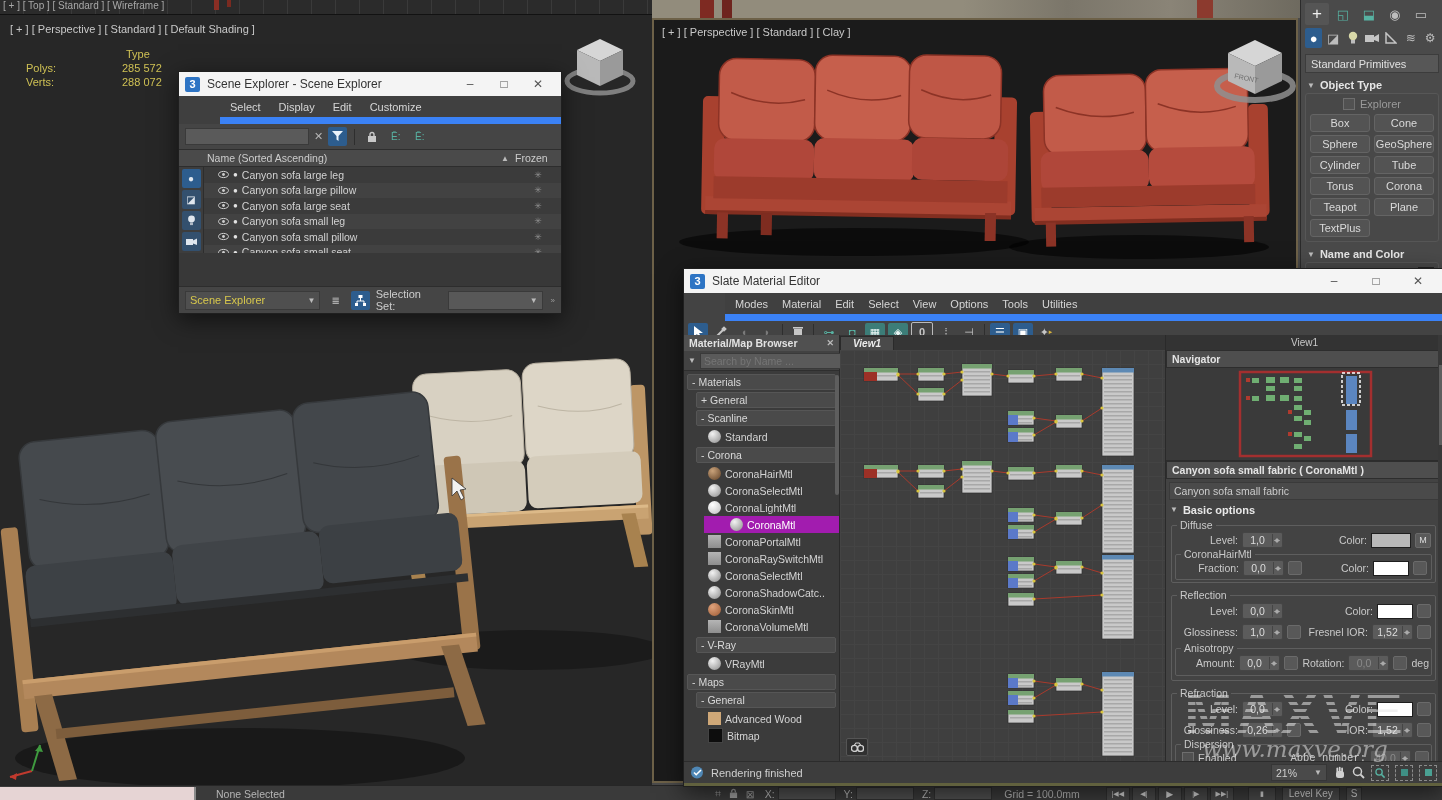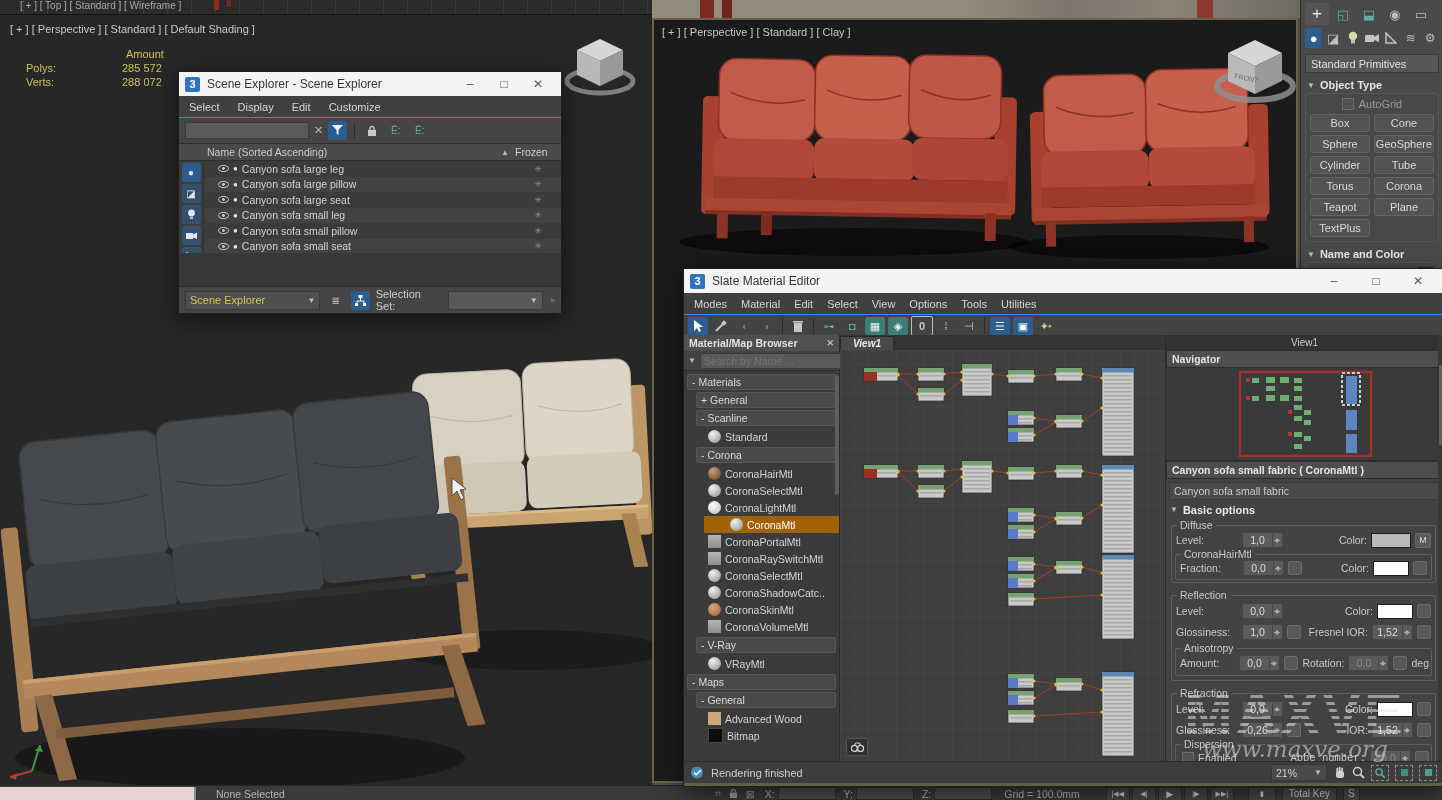--- a/index.html
+++ b/index.html
@@ -11,21 +11,21 @@
   .stats{position:absolute;color:#cfc154;font-size:11px;line-height:14px;}
   .stats .lbl{display:inline-block;width:36px;text-align:left;}
   .wirelines{background:repeating-linear-gradient(90deg,#2b2b2b 0 23px,#3a3a3a 23px 24px);}
   
   .win{position:absolute;border:1px solid #1f1f1f;box-shadow:0 6px 22px rgba(0,0,0,.55);background:#3f3f3f;}
   .titlebar{height:24px;background:#f4f4f4;display:flex;align-items:center;padding:0 6px;color:#333;font-size:12px;overflow:hidden;}
   .app3{width:15px;height:15px;background:#2d74c4;color:#fff;font-weight:bold;font-size:11px;line-height:15px;
         text-align:center;border-radius:2px;margin-right:7px;flex:0 0 auto;}
   .winbtns{margin-left:auto;display:flex;}
   .winbtn{width:34px;text-align:center;color:#555;font-size:12px;}
-  .menubar{height:21px;background:#404040;display:flex;align-items:center;gap:18px;padding:0 10px;border-bottom:1px solid #3b82f6;}
+  .menubar{height:21px;background:#404040;display:flex;align-items:center;gap:18px;padding:0 10px;border-bottom:7px solid #3b82f6;margin-left:41px;}
   .menu-item{color:#d6d6d6;font-size:11px;}
   
   .se-toolbar{height:25px;background:#454545;display:flex;align-items:center;gap:5px;padding:0 6px;border-bottom:1px solid #2e2e2e;}
   .se-search{width:122px;height:15px;background:#5a5a5a;border:1px solid #3a3a3a;}
   .tbicon{width:19px;height:19px;display:flex;align-items:center;justify-content:center;border-radius:2px;color:#c9c9c9;}
   .tbicon.blue{background:#2d5d8e;}
   .se-head{height:16px;background:#4a4a4a;border-bottom:1px solid #2d2d2d;display:flex;align-items:center;font-size:10.5px;color:#cccccc;}
   .se-body{position:relative;background:#383838;height:144px;display:flex;}
   .se-strip{width:24px;background:#3d3d3d;border-right:1px solid #2d2d2d;display:flex;flex-direction:column;align-items:center;gap:2px;padding-top:2px;}
   .sicon{width:19px;height:19px;background:#33506e;border-radius:2px;display:flex;align-items:center;justify-content:center;color:#dfe6ee;font-size:10px;}
@@ -68,21 +68,21 @@
   .mb{width:155px;background:#3b3b3b;border-right:1px solid #2a2a2a;display:flex;flex-direction:column;position:relative;}
   .mb-head{height:16px;background:#505050;display:flex;align-items:center;padding:0 5px;font-weight:bold;font-size:10.5px;color:#e2e2e2;}
   .mb-search{height:19px;display:flex;align-items:center;gap:4px;padding:0 4px;background:#424242;border-bottom:1px solid #2e2e2e;}
   .mb-input{flex:1;height:14px;background:#5a5a5a;border:1px solid #3a3a3a;color:#b9b9b9;font-size:10.5px;
             font-family:"Liberation Sans",sans-serif;padding:0 3px;}
   .mb-list{flex:1;overflow:hidden;padding-top:1px;}
   .mb-item{display:flex;align-items:center;gap:4px;height:17px;padding-left:4px;font-size:10.5px;color:#d4d4d4;}
   .mb-item.section{background:#4a4a4a;border:1px solid #565656;border-radius:2px;height:14px;margin:2px 3px 2px 3px;color:#d9d9d9;}
   .mb-item.ind1{margin-left:12px;}
   .mb-item.ind2{margin-left:20px;}
-  .mb-item.selected{background:#a16207;color:#fff;padding-left:26px;}
+  .mb-item.selected{background:#a21caf;color:#fff;padding-left:26px;}
   .mat-icon{width:13px;height:13px;flex:0 0 auto;border-radius:50%;background:radial-gradient(circle at 35% 30%,#f2f2f2,#8a8a8a);}
   [data-icon="sphere-brown"]{background:radial-gradient(circle at 35% 30%,#c9a27a,#5f4026);}
   [data-icon="sphere-white"]{background:radial-gradient(circle at 35% 30%,#ffffff,#bdbdbd);}
   [data-icon="sphere-orange"]{background:radial-gradient(circle at 35% 30%,#e0a37c,#9c5a34);}
   [data-icon="flat-gray"]{border-radius:0;background:linear-gradient(#b5b5b5,#8e8e8e);}
   [data-icon="wood"]{border-radius:0;background:#cfa878;}
   [data-icon="bitmap"]{border-radius:0;background:#0d0d0d;border:1px solid #444;}
   .mb-scroll{position:absolute;right:0;top:40px;width:4px;height:120px;background:#5e5e5e;border-radius:2px;}
   
   .nodeview{width:325px;position:relative;background:#3f3f3f;border-right:1px solid #2a2a2a;}
@@ -99,21 +99,21 @@
   .panel-head{height:16px;background:#4e4e4e;border:1px solid #2d2d2d;display:flex;align-items:center;padding:0 5px;
               font-weight:bold;font-size:10.5px;color:#e4e4e4;}
   .nav-body{height:92px;background:#3a3a3a;position:relative;border-bottom:1px solid #2c2c2c;}
   .pm-name{height:16px;margin:3px 3px 2px 3px;background:#4a4a4a;border:1px solid #3a3a3a;display:flex;align-items:center;
            padding:0 4px;color:#cccccc;font-size:10.5px;}
   .pm-roll{height:15px;display:flex;align-items:center;gap:5px;padding:0 4px;font-weight:bold;color:#e8e8e8;font-size:11px;}
   .pm-body{position:relative;flex:1;background:#434343;padding:0 4px;}
   .group{position:absolute;left:5px;right:7px;border:1px solid #5e5e5e;border-radius:2px;}
   .glabel{position:absolute;top:-7px;left:5px;background:#434343;padding:0 3px;font-size:10.5px;color:#c9c9c9;}
   .prow{position:absolute;display:flex;align-items:center;gap:4px;font-size:10.5px;color:#c9c9c9;}
-  .plabel{display:inline-block;}
+  .plabel{display:inline-block;text-align:right;}
   .spin{display:inline-flex;align-items:center;background:#5b5b5b;border:1px solid #454545;height:14px;border-radius:2px;}
   .sv{min-width:25px;text-align:center;font-size:10.5px;color:#dddddd;padding:0 2px;}
   .sa{width:9px;height:12px;position:relative;border-left:1px solid #454545;}
   .sa::before{content:"";position:absolute;top:1px;left:1px;border:3px solid transparent;border-bottom-color:#aaa;}
   .sa::after{content:"";position:absolute;bottom:0px;left:1px;border:3px solid transparent;border-top-color:#aaa;}
   .spin.disabled .sv{color:#8a8a8a;}
   .mapbtn{width:12px;height:12px;background:#585858;border:1px solid #6a6a6a;border-radius:2px;flex:0 0 auto;}
   .swatch{width:38px;height:13px;border:1px solid #1e1e1e;}
   .mbtn{width:14px;height:13px;background:#5a5a5a;border:1px solid #6a6a6a;border-radius:2px;text-align:center;
         font-size:9px;color:#ddd;line-height:13px;}
@@ -142,34 +142,34 @@
        -webkit-mask-image:repeating-linear-gradient(0deg,#000 0 3px,transparent 3px 7px);
        mask-image:repeating-linear-gradient(0deg,#000 0 3px,transparent 3px 7px);}
   .wm2{font-family:"DejaVu Serif",serif;font-style:italic;font-size:23px;color:rgba(225,225,225,.55);margin-top:-4px;}
 </style>
 </head>
 <body>
 
 <div id="root">
 
   <div class="abs wirelines" style="left:0;top:0;width:652px;height:14px;">
-    <span class="vp-label" style="left:20px;top:0;font-size:10px;color:#a8a8a8;">[ + ] [ Top ] [ Standard ] [ Wireframe ]</span>
+    <span class="vp-label" style="left:3px;top:0;font-size:10px;color:#a8a8a8;">[ + ] [ Top ] [ Standard ] [ Wireframe ]</span>
     <div class="abs" style="left:214px;top:0;width:5px;height:10px;background:#8a2e24;"></div>
     <div class="abs" style="left:227px;top:0;width:4px;height:7px;background:#7a2a20;"></div>
   </div>
   <div class="abs" style="left:652px;top:0;width:648px;height:18px;background:linear-gradient(90deg,#928c7c 0 48%,#7b766a 64%,#8a8477 80%,#6e6a5f);">
     <div class="abs" style="left:48px;top:0;width:14px;height:18px;background:#7e2a22;"></div>
     <div class="abs" style="left:70px;top:0;width:10px;height:18px;background:#6e241e;"></div>
     <div class="abs" style="left:545px;top:0;width:16px;height:18px;background:#8c3a2e;"></div>
   </div>
 
   <div class="abs" style="left:0;top:14px;width:652px;height:771px;background:#272727;border-top:1px solid #121212;">
     <span class="vp-label" style="left:10px;top:8px;">[ + ] [ Perspective ] [ Standard ] [ Default Shading ]</span>
     <div class="stats" style="left:26px;top:32px;">
-      <div><span class="lbl"></span><span style="margin-left:64px;">Amount</span></div>
+      <div><span class="lbl"></span><span style="margin-left:64px;">Type</span></div>
       <div><span class="lbl">Polys:</span><span style="margin-left:60px;">285 572</span></div>
       <div><span class="lbl">Verts:</span><span style="margin-left:60px;">288 072</span></div>
     </div>
 
     <svg class="abs" style="left:560px;top:18px;" width="80" height="70" viewBox="0 0 80 70">
       <ellipse cx="40" cy="48" rx="33" ry="12" fill="none" stroke="#8f8f8f" stroke-width="5" opacity="0.85"></ellipse>
       <polygon points="40,6 63,17 40,28 17,17" fill="#d6d6d6"></polygon>
       <polygon points="17,17 40,28 40,53 17,42" fill="#b9b9b9"></polygon>
       <polygon points="63,17 40,28 40,53 63,42" fill="#9a9a9a"></polygon>
     </svg>
@@ -310,21 +310,21 @@
       <span>Standard Primitives</span>
     </div>
     <div class="rollout">
       <div class="roll-head">
         <span class="roll-arrow">▼</span>
         <span>Object Type</span>
       </div>
       <div class="roll-body">
         <div style="display:flex;align-items:center;gap:5px;justify-content:center;margin-bottom:4px;">
           <span class="cb"></span>
-          <span class="dimtext">AutoGrid</span>
+          <span class="dimtext">Explorer</span>
         </div>
         <div class="ot-grid">
 
         <div class="ot-btn">Box</div>
             <div class="ot-btn">Cone</div>
             <div class="ot-btn">Sphere</div>
             <div class="ot-btn">GeoSphere</div>
             <div class="ot-btn">Cylinder</div>
             <div class="ot-btn">Tube</div>
             <div class="ot-btn">Torus</div>
@@ -1198,19 +1198,19 @@
     <span>Z:</span>
     <div class="xyz-field"></div>
     <span style="margin-left:4px;">Grid = 100.0mm</span>
     <div class="pbtn" style="margin-left:26px;">|◀◀</div>
     <div class="pbtn">◀|</div>
     <div class="pbtn" style="font-size:9px;">▶</div>
     <div class="pbtn">|▶</div>
     <div class="pbtn">▶▶|</div>
     <div class="pbtn" style="width:26px;margin-left:14px;">▮</div>
     <div class="akbtn">
-        <span>Total Key</span>
+        <span>Level Key</span>
       </div>
     <div class="akbtn" style="padding:0 4px;">
         <span>S</span>
       </div>
   </div>
 </div>
 
 </body></html>

